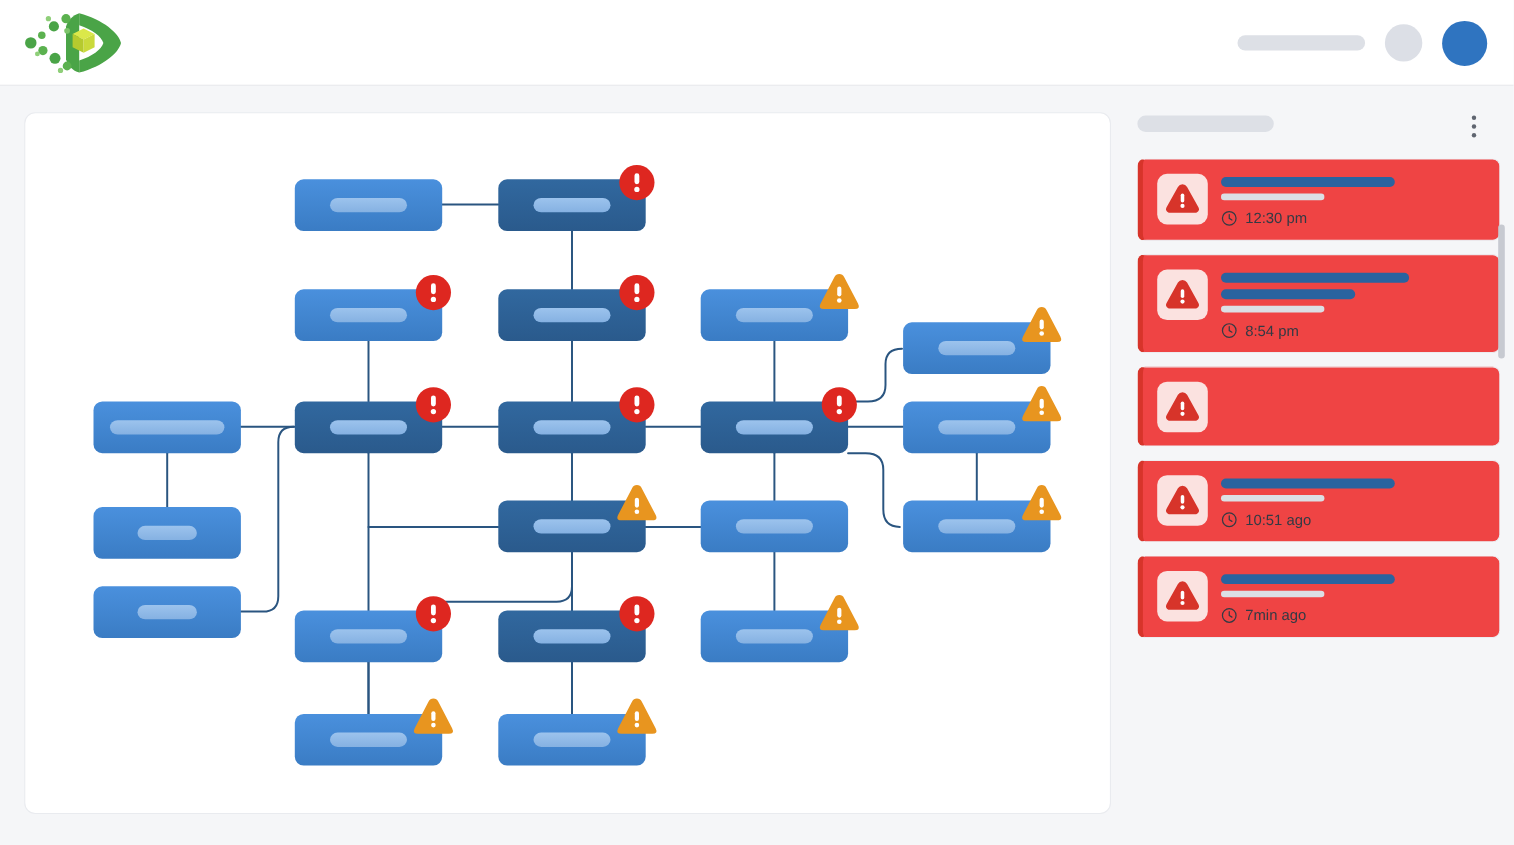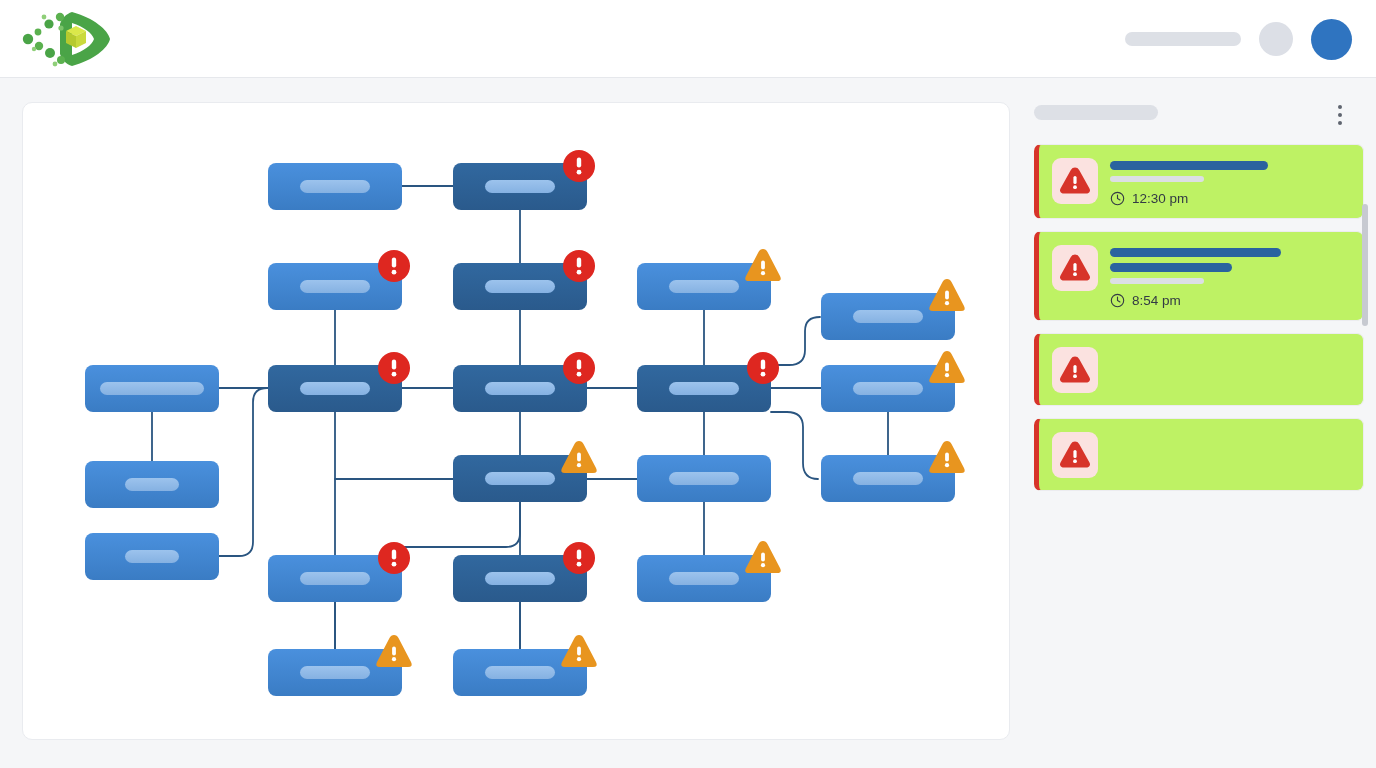--- a/index.html
+++ b/index.html
@@ -71,21 +71,21 @@
   #alerts-overflow-menu span {
     display: block; width: 4px; height: 4px;
     border-radius: 50%; background: #5f6570;
   }
   #alerts-list {
     position: absolute; left: 12px; top: 48px;
     width: 330px; height: 620px;
   }
   .alert-card {
     position: relative;
-    background: #bef264;
+    background: #ef4444;
     border: 1px solid #ececf0;
     border-left: 5px solid #d7342a;
     border-radius: 7px;
     margin-bottom: 12px;
     padding: 13px 14px 12px 13px;
     display: flex;
     align-items: flex-start;
     gap: 12px;
   }
   .alert-icon-box {
@@ -456,19 +456,50 @@
         </div>
       </div>
       <div class="alert-card">
         <div class="alert-icon-box">
           <svg width="30" height="28" viewBox="0 0 30 28" xmlns="http://www.w3.org/2000/svg">
             <path d="M15 1.5 Q17.2 1.5 18.3 3.4 L28.6 21.9 Q29.8 24.1 27.4 25.4 L2.6 25.4 Q0.2 24.1 1.4 21.9 L11.7 3.4 Q12.8 1.5 15 1.5 Z" fill="#d7342a" stroke="#d7342a" stroke-width="2" stroke-linejoin="round"></path>
             <rect x="13.4" y="9" width="3.2" height="8" rx="1.6" fill="#ffffff"></rect>
             <circle cx="15" cy="20.2" r="1.9" fill="#ffffff"></circle>
           </svg>
         </div>
+        <div class="alert-body">
+          <div class="alert-title-line" style="width: 158px;"></div>
+          <div class="alert-sub-line" style="width: 94px;"></div>
+          <div class="alert-time-row">
+            <svg class="alert-clock-icon" width="15" height="15" viewBox="0 0 16 16" xmlns="http://www.w3.org/2000/svg">
+              <circle cx="8" cy="8" r="6.6" fill="none" stroke="#333a44" stroke-width="1.2"></circle>
+              <path d="M8 4.3 L8 8 L10.6 9.6" fill="none" stroke="#333a44" stroke-width="1.2" stroke-linecap="round"></path>
+            </svg>
+            <span>10:51 ago</span>
+          </div>
+        </div>
+      </div>
+      <div class="alert-card">
+        <div class="alert-icon-box">
+          <svg width="30" height="28" viewBox="0 0 30 28" xmlns="http://www.w3.org/2000/svg">
+            <path d="M15 1.5 Q17.2 1.5 18.3 3.4 L28.6 21.9 Q29.8 24.1 27.4 25.4 L2.6 25.4 Q0.2 24.1 1.4 21.9 L11.7 3.4 Q12.8 1.5 15 1.5 Z" fill="#d7342a" stroke="#d7342a" stroke-width="2" stroke-linejoin="round"></path>
+            <rect x="13.4" y="9" width="3.2" height="8" rx="1.6" fill="#ffffff"></rect>
+            <circle cx="15" cy="20.2" r="1.9" fill="#ffffff"></circle>
+          </svg>
+        </div>
+        <div class="alert-body">
+          <div class="alert-title-line" style="width: 158px;"></div>
+          <div class="alert-sub-line" style="width: 94px;"></div>
+          <div class="alert-time-row">
+            <svg class="alert-clock-icon" width="15" height="15" viewBox="0 0 16 16" xmlns="http://www.w3.org/2000/svg">
+              <circle cx="8" cy="8" r="6.6" fill="none" stroke="#333a44" stroke-width="1.2"></circle>
+              <path d="M8 4.3 L8 8 L10.6 9.6" fill="none" stroke="#333a44" stroke-width="1.2" stroke-linecap="round"></path>
+            </svg>
+            <span>7min ago</span>
+          </div>
+        </div>
       </div>
     </div>
 
   <div id="alerts-scrollbar-track">
     <div id="alerts-scrollbar-thumb"></div>
   </div>
 </div>
 
 </body></html>

